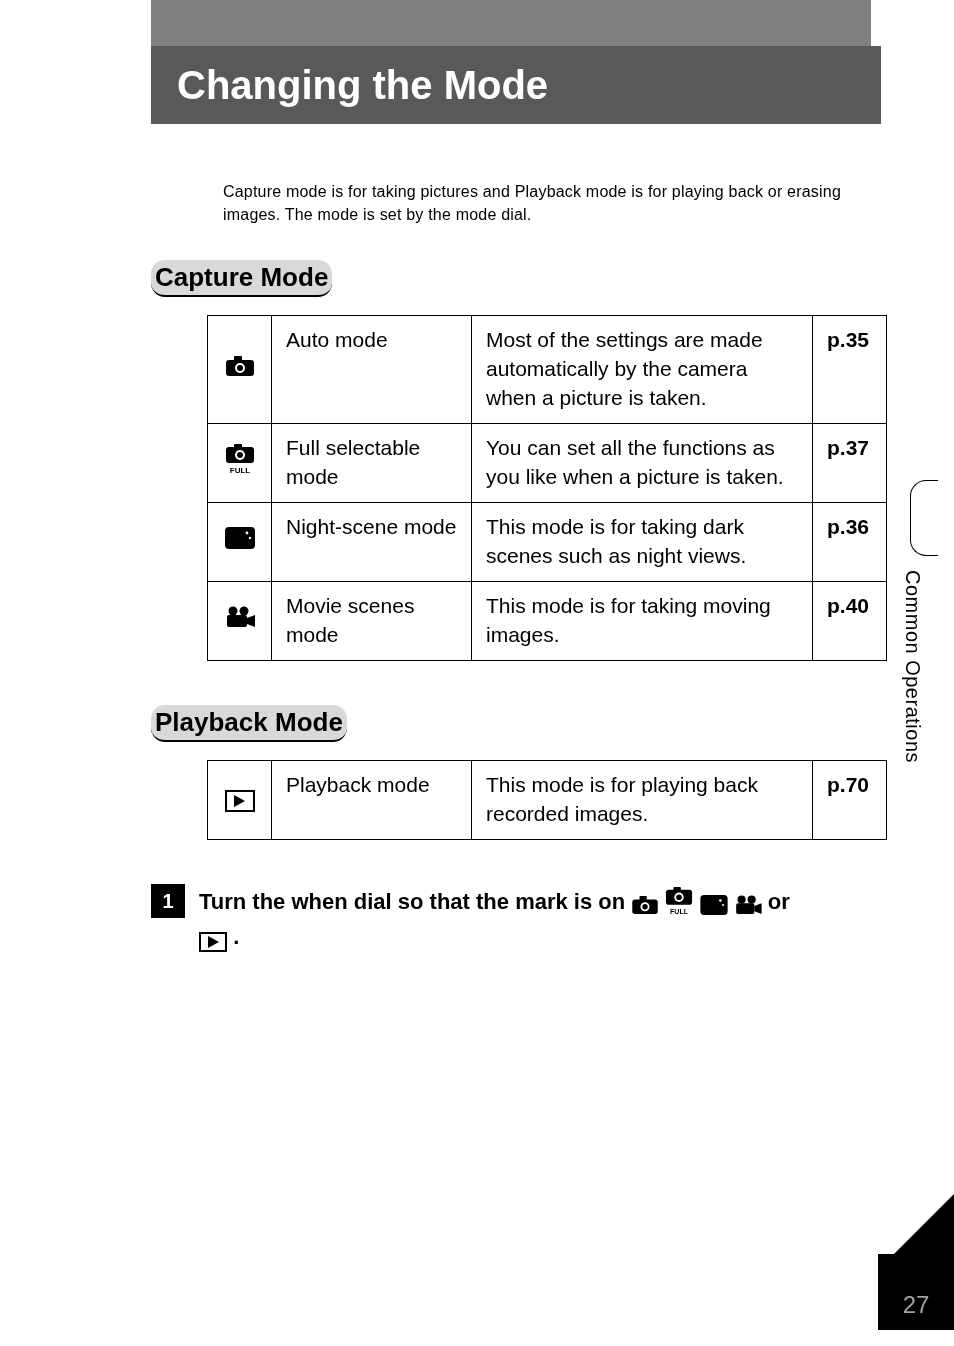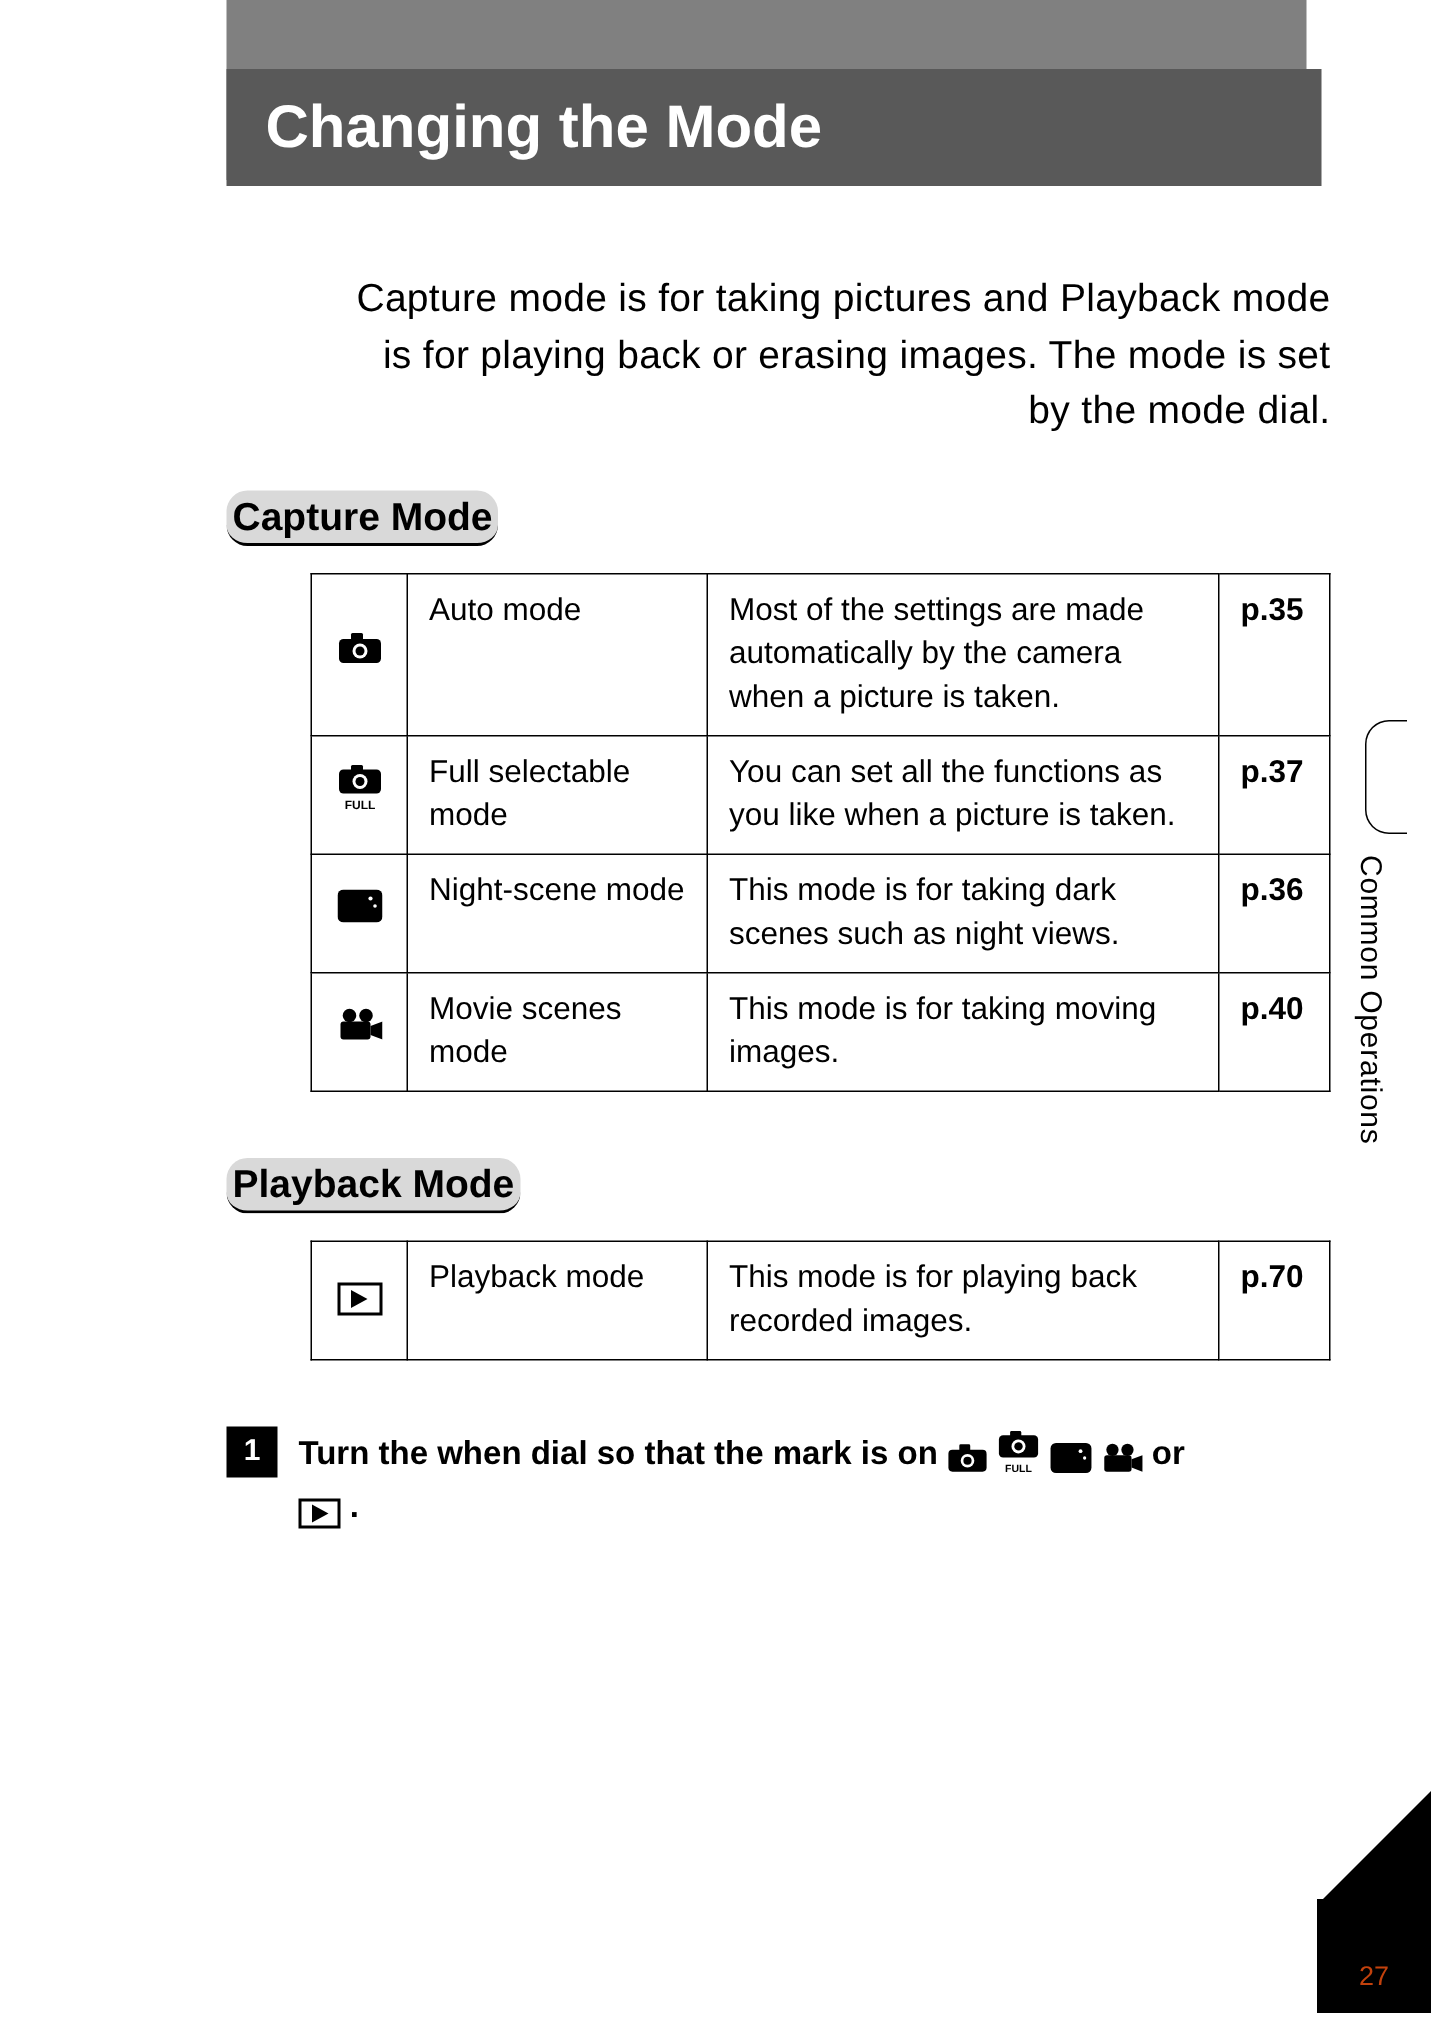--- a/index.html
+++ b/index.html
@@ -1,36 +1,36 @@
 <!DOCTYPE html>
 <html><head>
 <meta charset="utf-8">
 <style>
   * { box-sizing: border-box; margin: 0; padding: 0; }
   html, body { width: 954px; height: 1346px; background: #fff; font-family: Arial, Helvetica, sans-serif; color: #000; position: relative; }
   .page { width: 954px; height: 1346px; position: relative; padding-left: 108px; padding-right: 110px; padding-top: 36px; margin-left: 43px; }
   .header-band { position: relative; height: 110px; margin-bottom: 34px; }
   .header-back { position: absolute; left: 0; top: -36px; width: 720px; height: 120px; background: #808080; }
   .header-front { position: absolute; left: 0; top: 10px; width: 730px; height: 78px; background: #595959; color: #fff; font-size: 40px; font-weight: bold; line-height: 78px; padding-left: 26px; }
-  .intro { font-size: 26px; line-height: 1.45; letter-spacing: 0.2px; margin-left: 72px; margin-right: 0; margin-bottom: 34px; text-align: right; }
+  .intro { font-size: 16px; line-height: 1.45; letter-spacing: 0.2px; margin-left: 72px; margin-right: 0; margin-bottom: 34px; }
   .section-head { font-size: 26px; font-weight: bold; background: #d9d9d9; display: inline-block; padding: 2px 4px; margin-bottom: 18px; border-radius: 14px; }
   .section-head.underline { border-bottom: 2px solid #000; }
   table.mode-table { width: 680px; margin-left: 56px; border-collapse: collapse; margin-bottom: 44px; }
   table.mode-table td { border: 1px solid #000; padding: 10px 14px; font-size: 21px; vertical-align: top; line-height: 1.38; }
   table.mode-table td.icon { width: 64px; text-align: center; vertical-align: middle; padding: 10px 6px; }
   table.mode-table td.name { width: 200px; vertical-align: top; }
   table.mode-table td.page-ref { width: 74px; vertical-align: top; font-weight: bold; }
   .step-row { display: flex; align-items: flex-start; gap: 14px; margin-top: 20px; margin-left: 0; }
   .step-num { width: 34px; height: 34px; background: #000; color: #fff; font-weight: bold; display: flex; align-items: center; justify-content: center; font-size: 20px; flex-shrink: 0; }
   .step-text { font-size: 22px; font-weight: bold; line-height: 1.6; flex: 1; }
   .step-text svg { vertical-align: -6px; }
   .side-tab { position: absolute; right: 16px; top: 0; width: 48px; height: 1346px; }
   .side-nub { position: absolute; right: 0; top: 480px; width: 28px; height: 76px; border: 1.5px solid #000; border-right: none; border-radius: 16px 0 0 16px; background: #fff; }
   .side-text { position: absolute; right: 14px; top: 570px; writing-mode: vertical-rl; font-size: 20px; letter-spacing: 0.5px; }
-  .page-num { position: absolute; right: 0; bottom: 4px; width: 76px; height: 76px; background: #000; color: #c2410c; font-size: 18px; display: flex; align-items: center; justify-content: center; padding-bottom: 10px; padding-top: 36px; }
+  .page-num { position: absolute; right: 0; bottom: 16px; width: 76px; height: 76px; background: #000; color: #a3a3a3; font-size: 24px; display: flex; align-items: center; justify-content: center; padding-bottom: 10px; padding-top: 36px; }
   .page-num-corner { position: absolute; right: 0; bottom: 76px; width: 76px; height: 76px; overflow: hidden; }
   .page-num-corner::after { content: ""; position: absolute; left: 0; top: 76px; width: 0; height: 0; border-left: 76px solid transparent; border-bottom: 76px solid #000; transform: translateY(-76px); }
   .icon-svg { display: inline-block; }
   .playback-play-icon { border: 2px solid #000; width: 30px; height: 22px; display: inline-flex; align-items: center; justify-content: center; }
   .playback-play-icon::after { content: ""; width: 0; height: 0; border-top: 6px solid transparent; border-bottom: 6px solid transparent; border-left: 11px solid #000; }
 </style>
 </head>
 <body>
 
 <div class="page">

